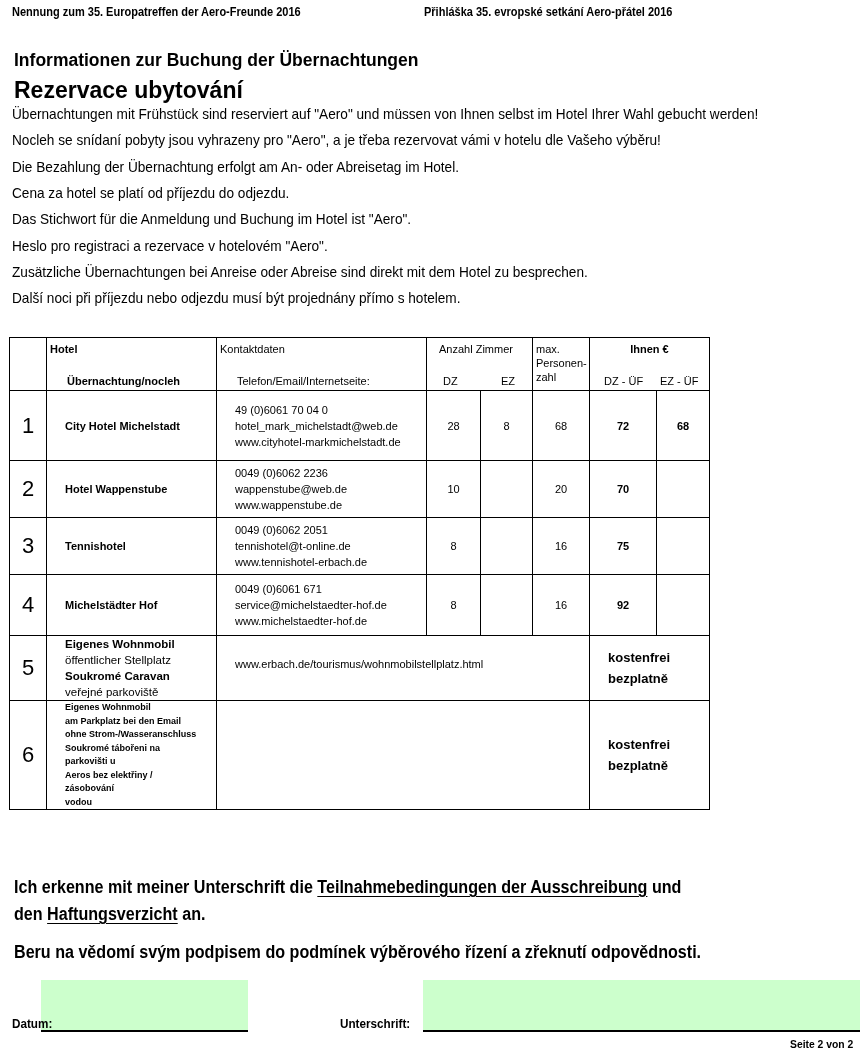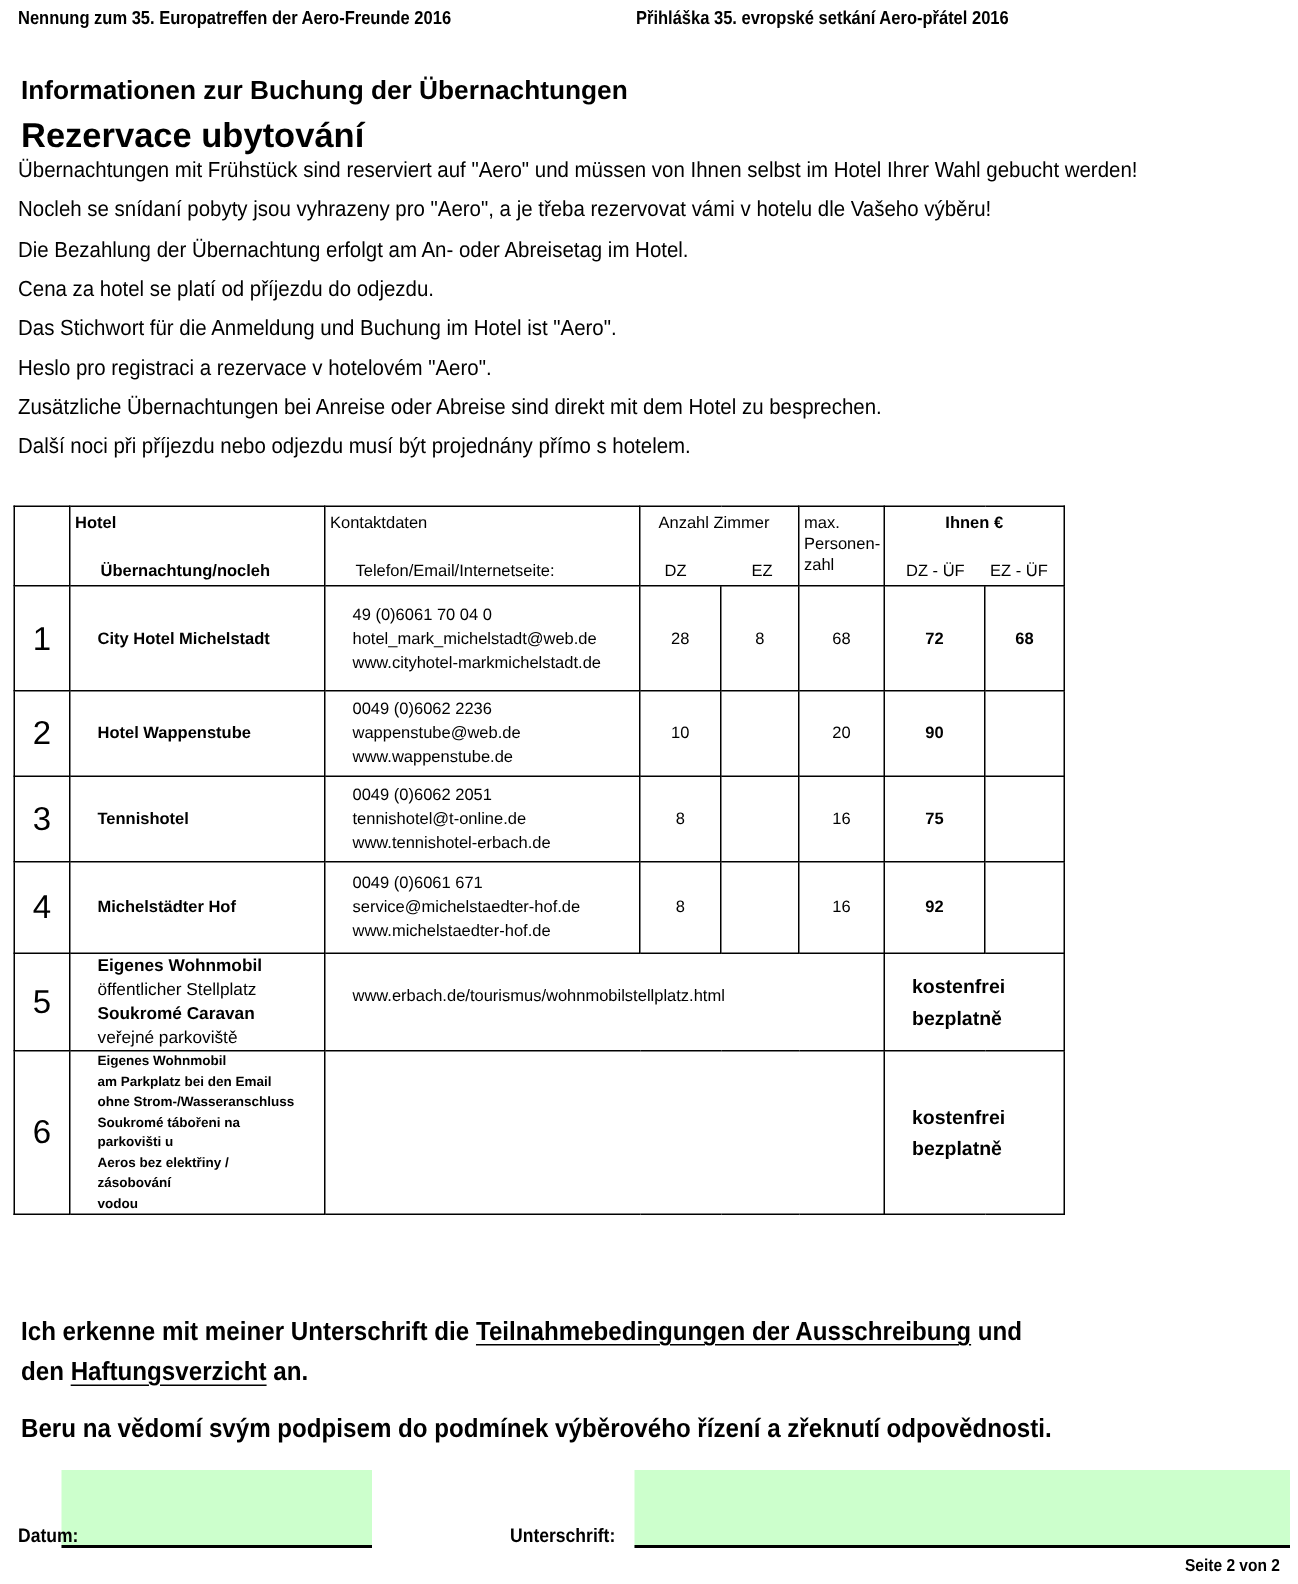--- a/index.html
+++ b/index.html
@@ -100,21 +100,21 @@
     <td class="num">2</td>
     <td class="hb">Hotel Wappenstube</td>
     <td class="contact">
       <div>0049 (0)6062 2236</div>
       <div>wappenstube@web.de</div>
       <div>www.wappenstube.de</div>
     </td>
     <td class="c">10</td>
     <td class="c"></td>
     <td class="c">20</td>
-    <td class="c hb">90</td>
+    <td class="c hb">70</td>
     <td class="c hb"></td>
   </tr>
 
   <tr style="height:57px;">
     <td class="num">3</td>
     <td class="hb">Tennishotel</td>
     <td class="contact">
       <div>0049 (0)6062 2051</div>
       <div>tennishotel@t-online.de</div>
       <div>www.tennishotel-erbach.de</div>

